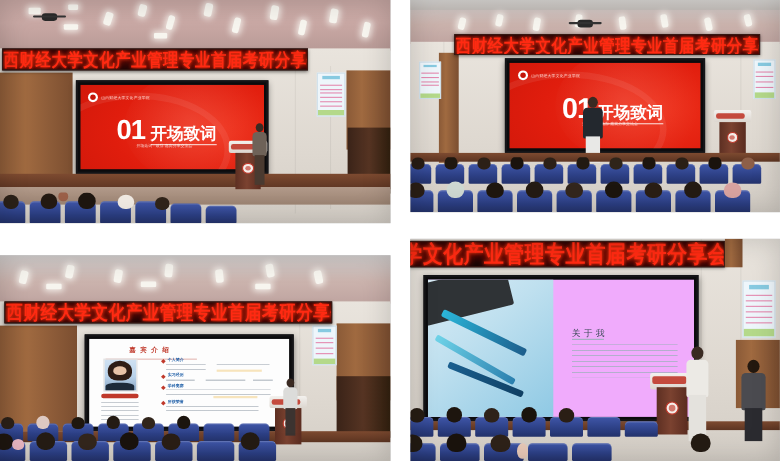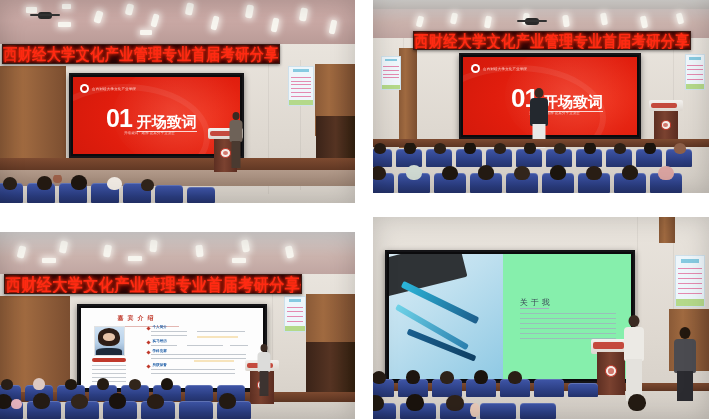--- a/index.html
+++ b/index.html
@@ -90,21 +90,21 @@
     opacity:.55;}
   .sw-bullet{position:absolute;}
   .sw-bullet .dot{position:absolute;left:0;top:1px;width:3px;height:3px;
     background:#c0392b;transform:rotate(45deg);}
   .sw-bullet .lbl{position:absolute;left:6px;top:-1px;color:#1f5fa8;
     font-weight:bold;white-space:nowrap;}
   .sw-lines{position:absolute;background:repeating-linear-gradient(180deg,#aab2bb 0 1px,transparent 1px 4px);opacity:.7;}
   .sw-hl{position:absolute;background:#f6dfb0;opacity:.85;}
 
   
-  .slide-pencil{position:absolute;inset:0;background:#86efac;}
+  .slide-pencil{position:absolute;inset:0;background:#f0abfc;}
   .sp-img{position:absolute;left:0;top:0;width:47%;height:100%;
     background:linear-gradient(140deg,#d9ecf6 0%,#bfe0ef 40%,#8fc9e4 100%);overflow:hidden;}
   .sp-img .dark{position:absolute;left:-6%;top:-4%;width:72%;height:30%;
     background:#2f3336;transform:rotate(-14deg);border-radius:2px;}
   .sp-img .pen{position:absolute;border-radius:2px;}
   .sp-head{position:absolute;left:54%;top:34%;color:#3b4a57;letter-spacing:3px;}
   .sp-rule{position:absolute;left:54%;top:43%;width:12%;height:1px;background:#9fb0bd;}
   .sp-body{position:absolute;left:54%;top:47%;width:40%;height:24%;
     background:repeating-linear-gradient(180deg,#9fb0bd 0 1px,transparent 1px 5px);opacity:.75;}
 
@@ -507,20 +507,23 @@
       <div class="vignette"></div>
     </div>
   </div>
 
   <div class="photo" style="left:373px;top:217px;width:336px;height:202px;">
     <div class="room">
       <div class="wall" style="top:0;bottom:0;"></div>
       <div class="wall-tile" style="left:264px;top:0;width:1px;height:150px;"></div>
       <div class="wall-tile" style="left:300px;top:20px;width:1px;height:130px;"></div>
 
+      <div class="banner" style="left:-4px;top:2px;width:290px;height:24px;">
+        <div class="banner-text" style="font-size:18px;">学文化产业管理专业首届考研分享会</div>
+      </div>
       <div class="woodpanel" style="left:286px;top:0px;width:16px;height:26px;"></div>
 
       <div class="poster" style="left:302px;top:38px;width:30px;height:52px;">
         <div class="ph"></div>
         <div class="pl" style="top:24%;"></div>
           <div class="pl" style="top:34%;"></div>
         <div class="pl" style="top:44%;"></div>
           <div class="pl" style="top:54%;"></div>
         <div class="pl" style="top:64%;"></div>
           <div class="pl" style="top:74%;"></div>

